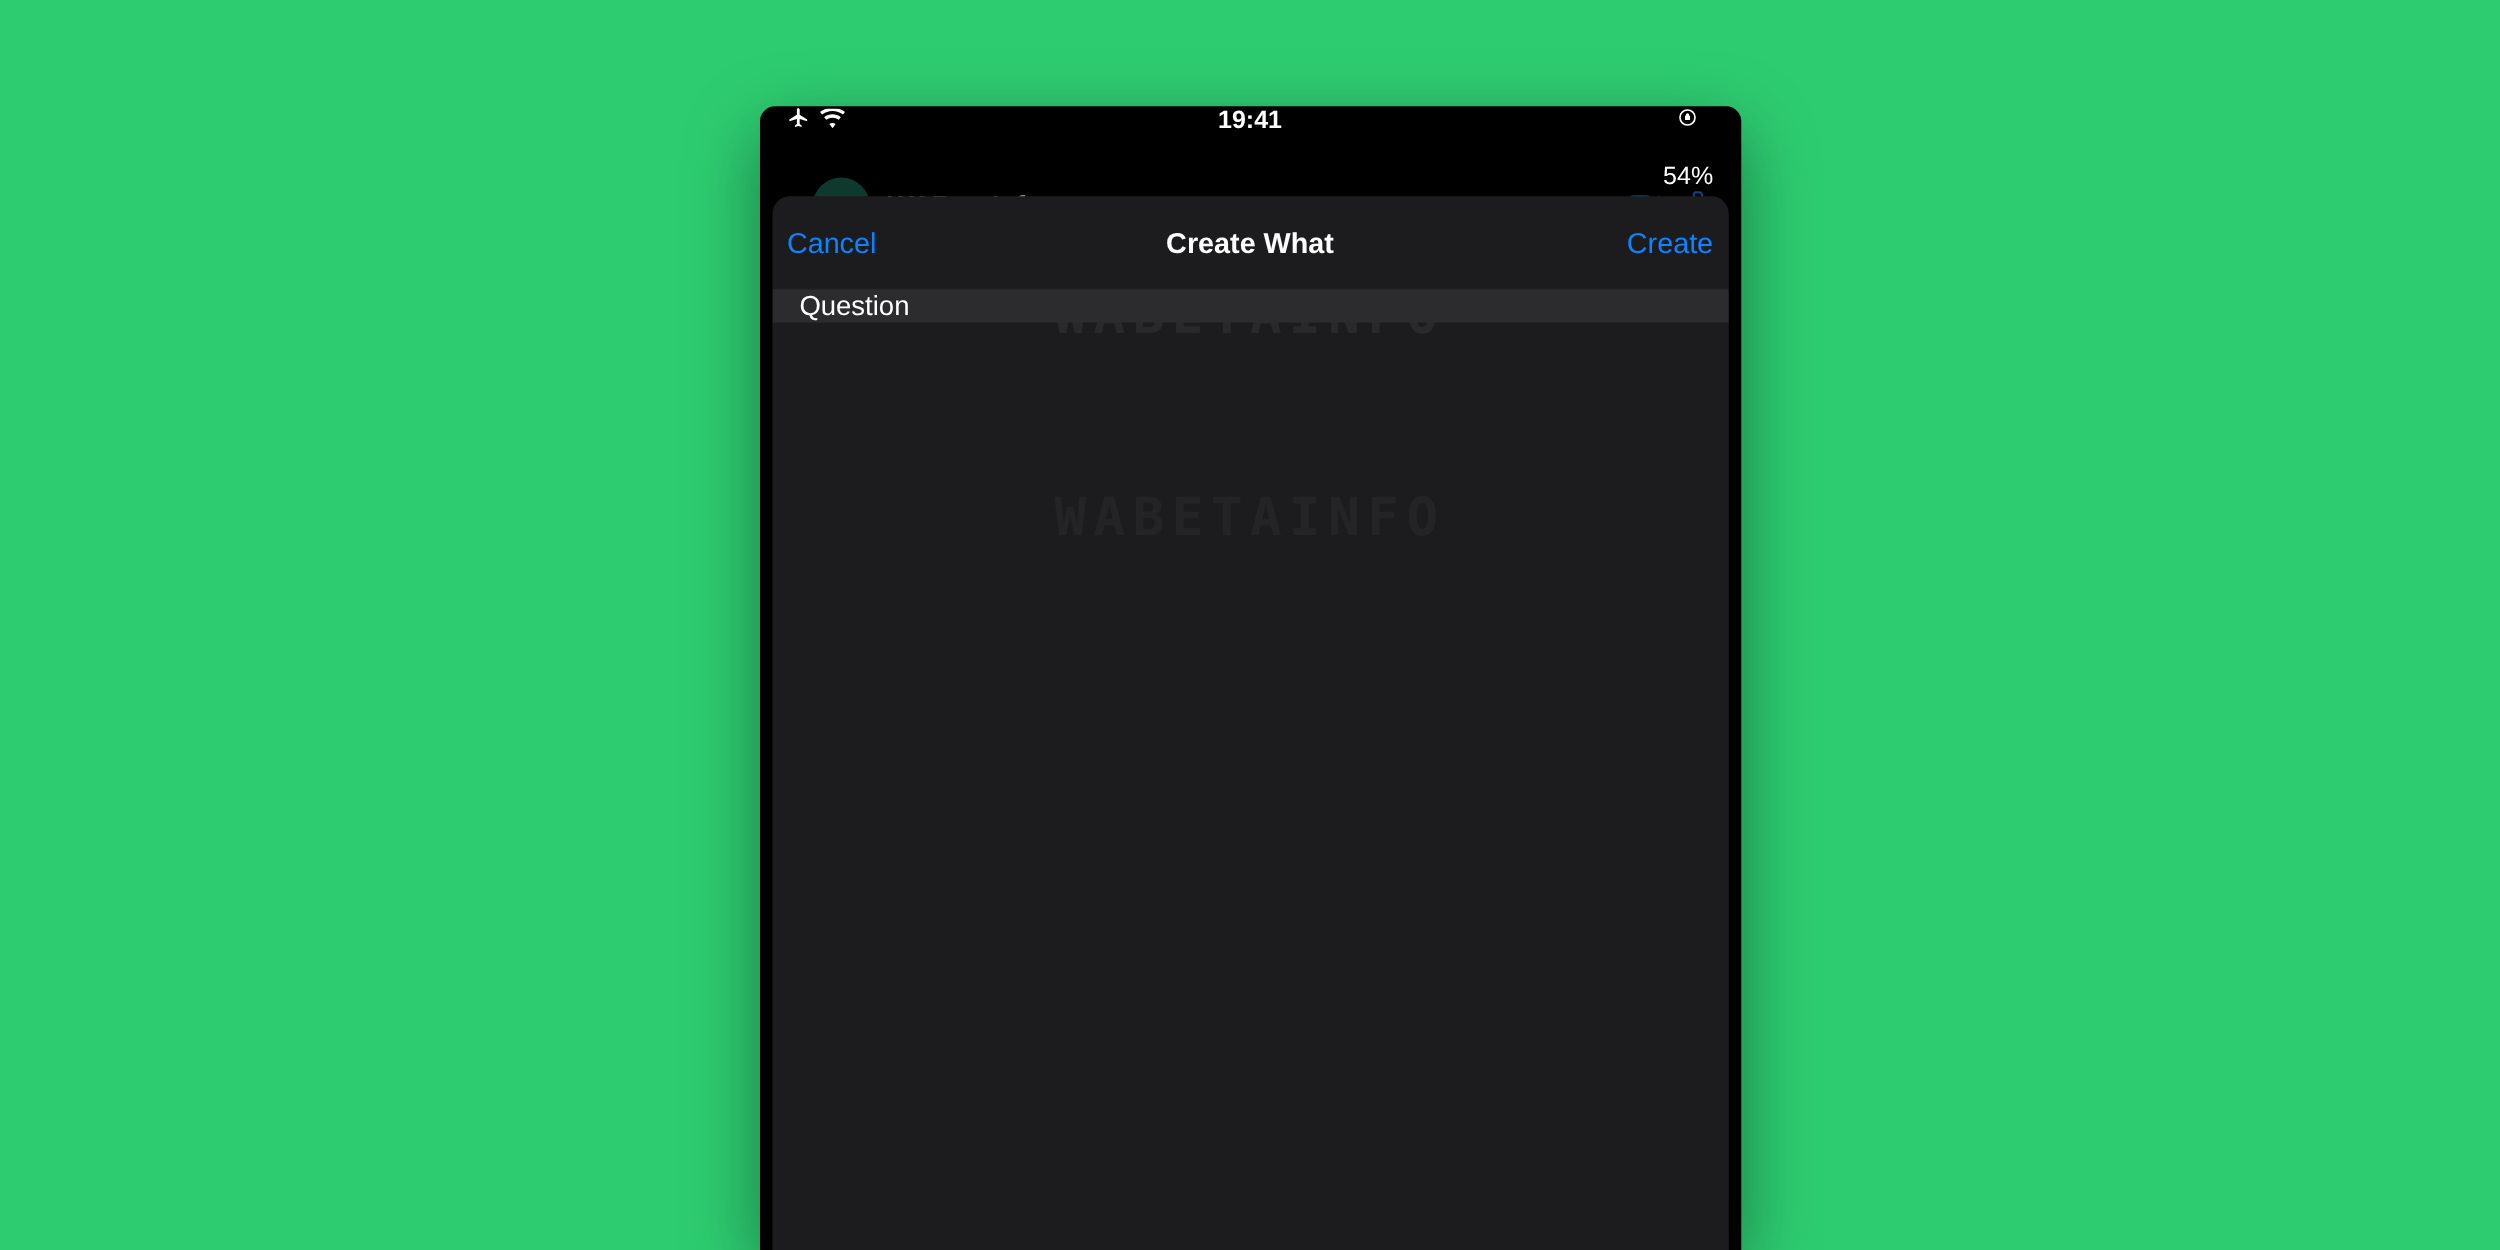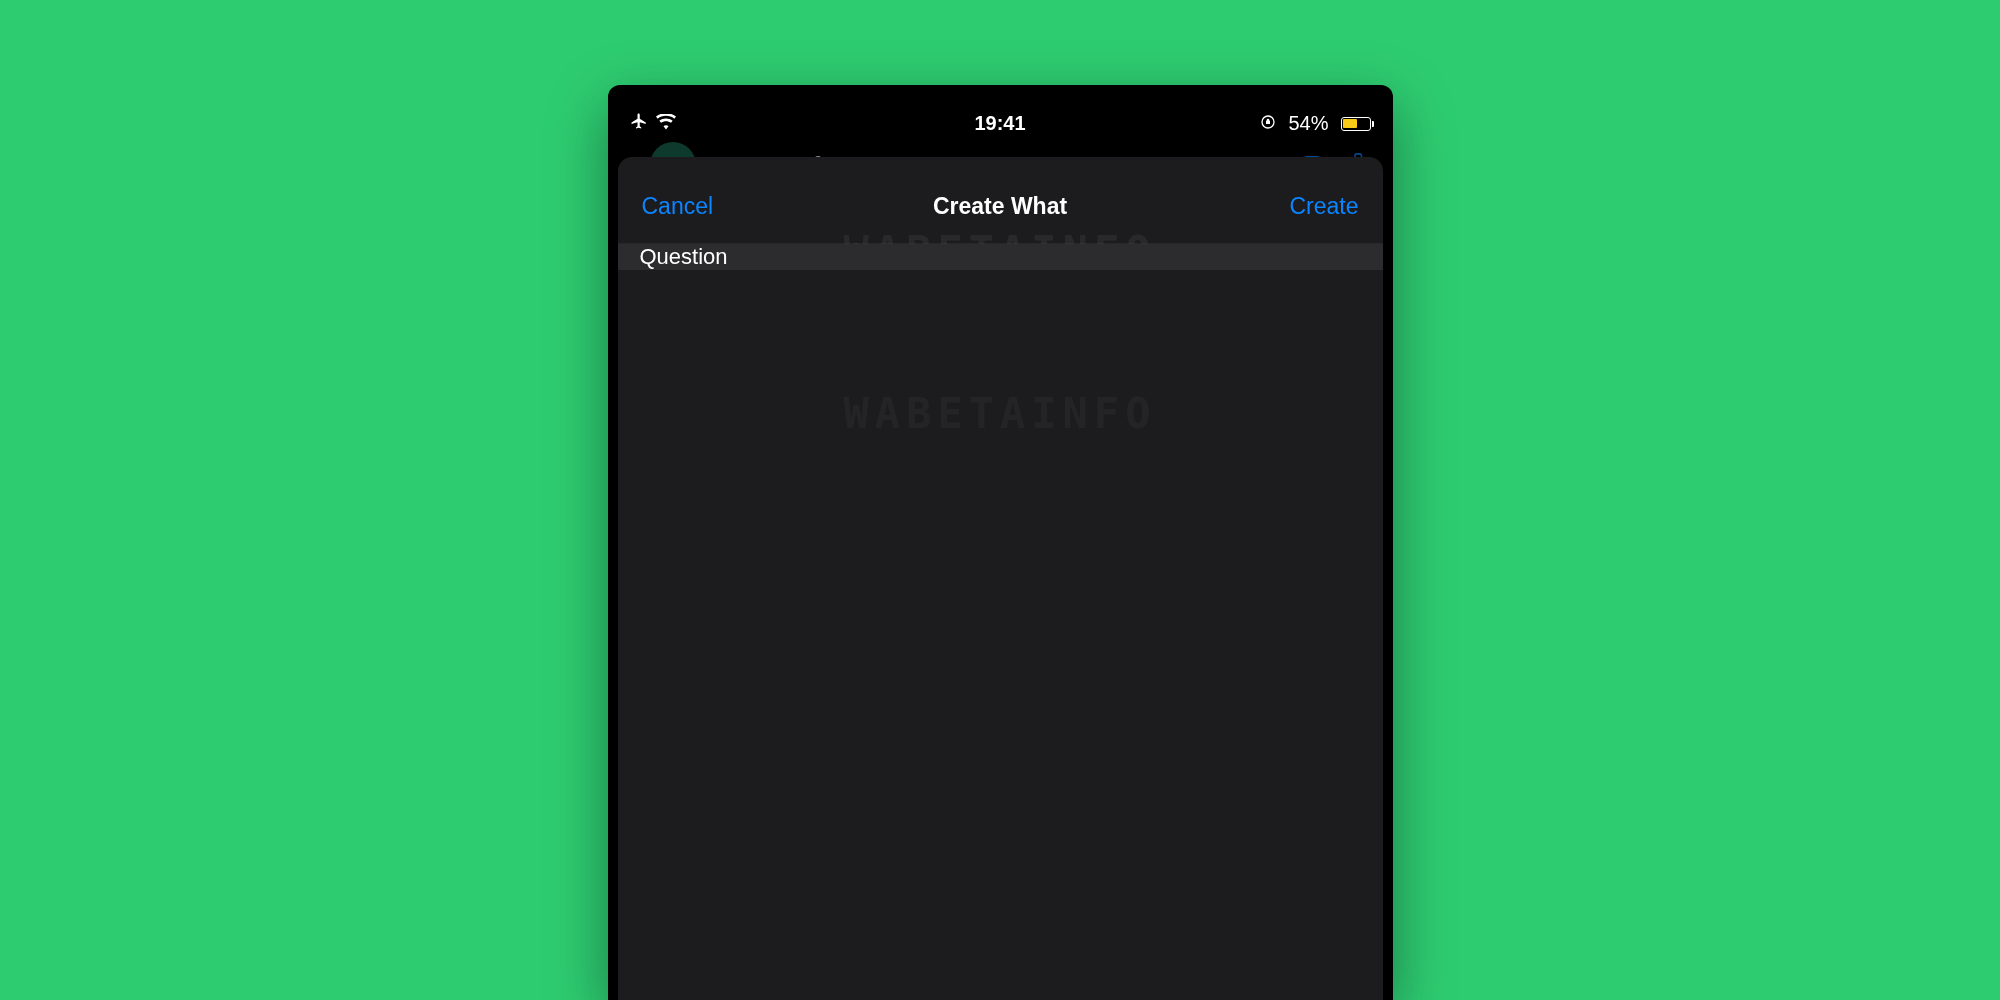--- a/index.html
+++ b/index.html
@@ -27,21 +27,21 @@
       border-radius: 12px 12px 0 0;
       box-shadow: 0 20px 60px rgba(0,0,0,0.4);
       overflow: hidden;
       position: relative;
     }
     
     .status-bar {
       height: 50px;
       display: flex;
       justify-content: space-between;
-      align-items: flex-end;
+      align-items: flex-start;
       padding: 0 22px;
       color: #ffffff;
       font-size: 20px;
     }
     
     .status-left {
       display: flex;
       align-items: center;
       gap: 8px;
     }
@@ -49,21 +49,22 @@
     .status-center {
       position: absolute;
       left: 50%;
       transform: translateX(-50%);
       font-weight: 600;
     }
     
     .status-right {
       display: flex;
       align-items: center;
-      gap: 12px;
+      gap: 22px;
+      flex-direction: column;
     }
     
     .battery-icon {
       width: 30px;
       height: 14px;
       border: 1.5px solid #ffffff;
       border-radius: 3px;
       position: relative;
       display: flex;
       align-items: center;
@@ -139,24 +140,23 @@
       background: #1c1c1e;
       border-radius: 14px 14px 0 0;
       overflow: hidden;
     }
     
     .modal-header {
       height: 75px;
       display: flex;
       justify-content: space-between;
       align-items: center;
-      padding: 0 24px;
+      padding: 0 12px;
       position: relative;
       border-bottom: 1px solid rgba(255,255,255,0.05);
-      margin-top: 12px;
     }
     
     .modal-cancel {
       color: #0a84ff;
       font-size: 23px;
       font-weight: 400;
     }
     
     .modal-title {
       position: absolute;

